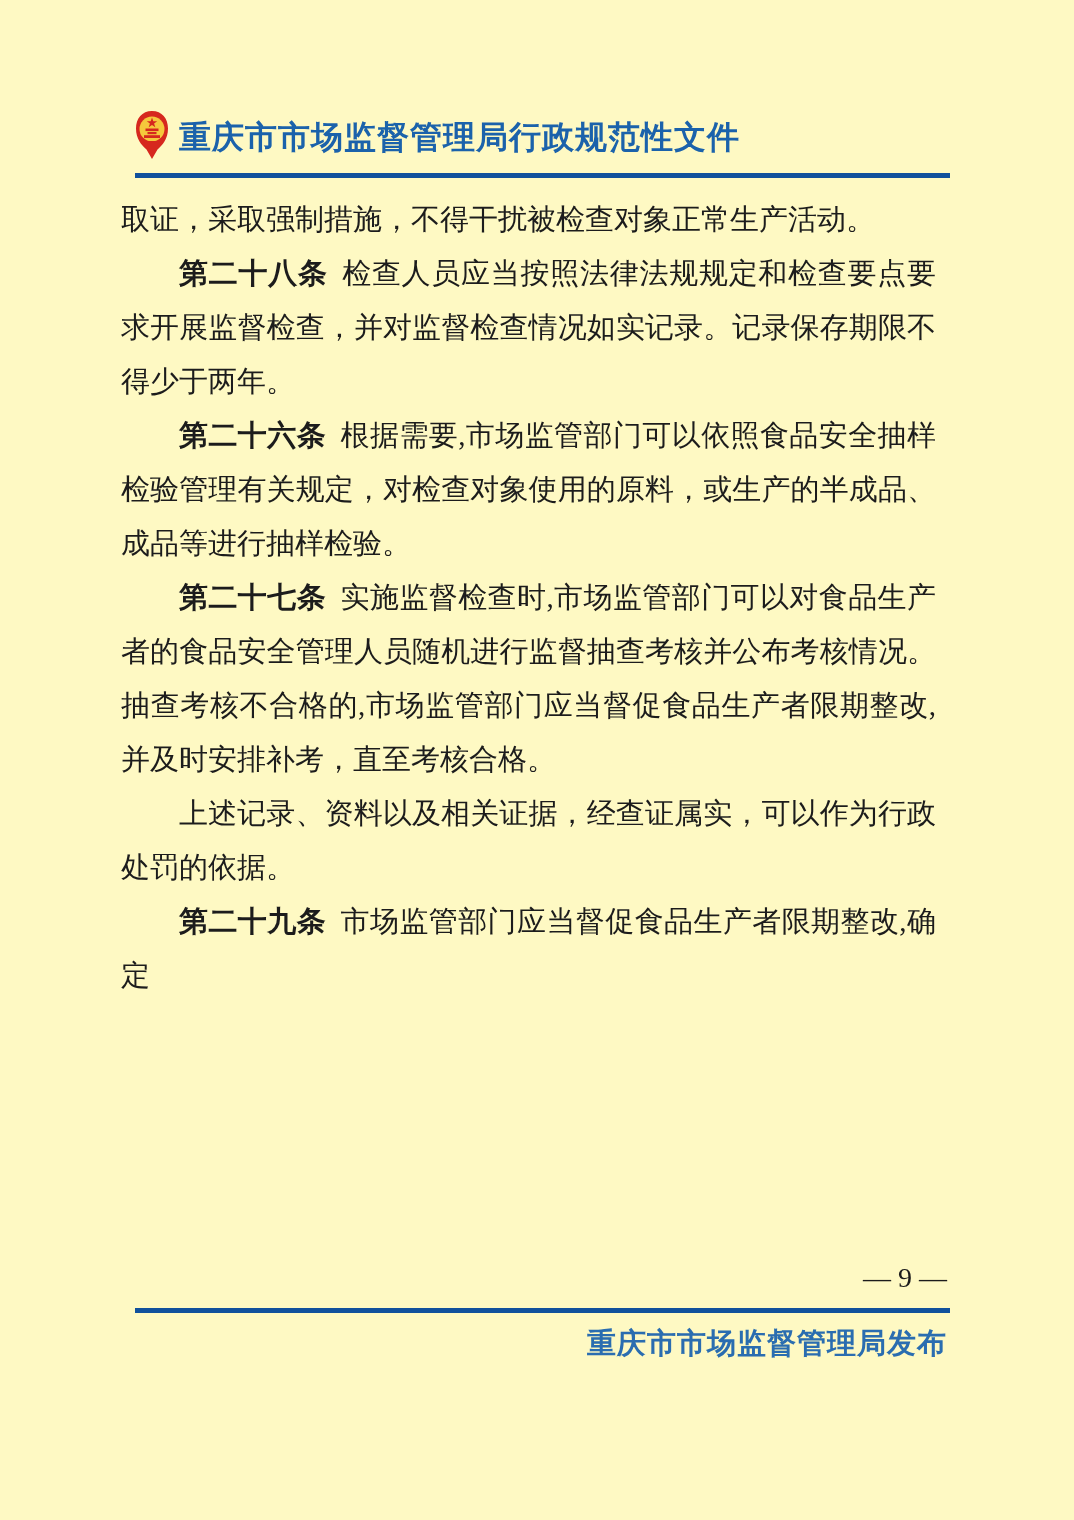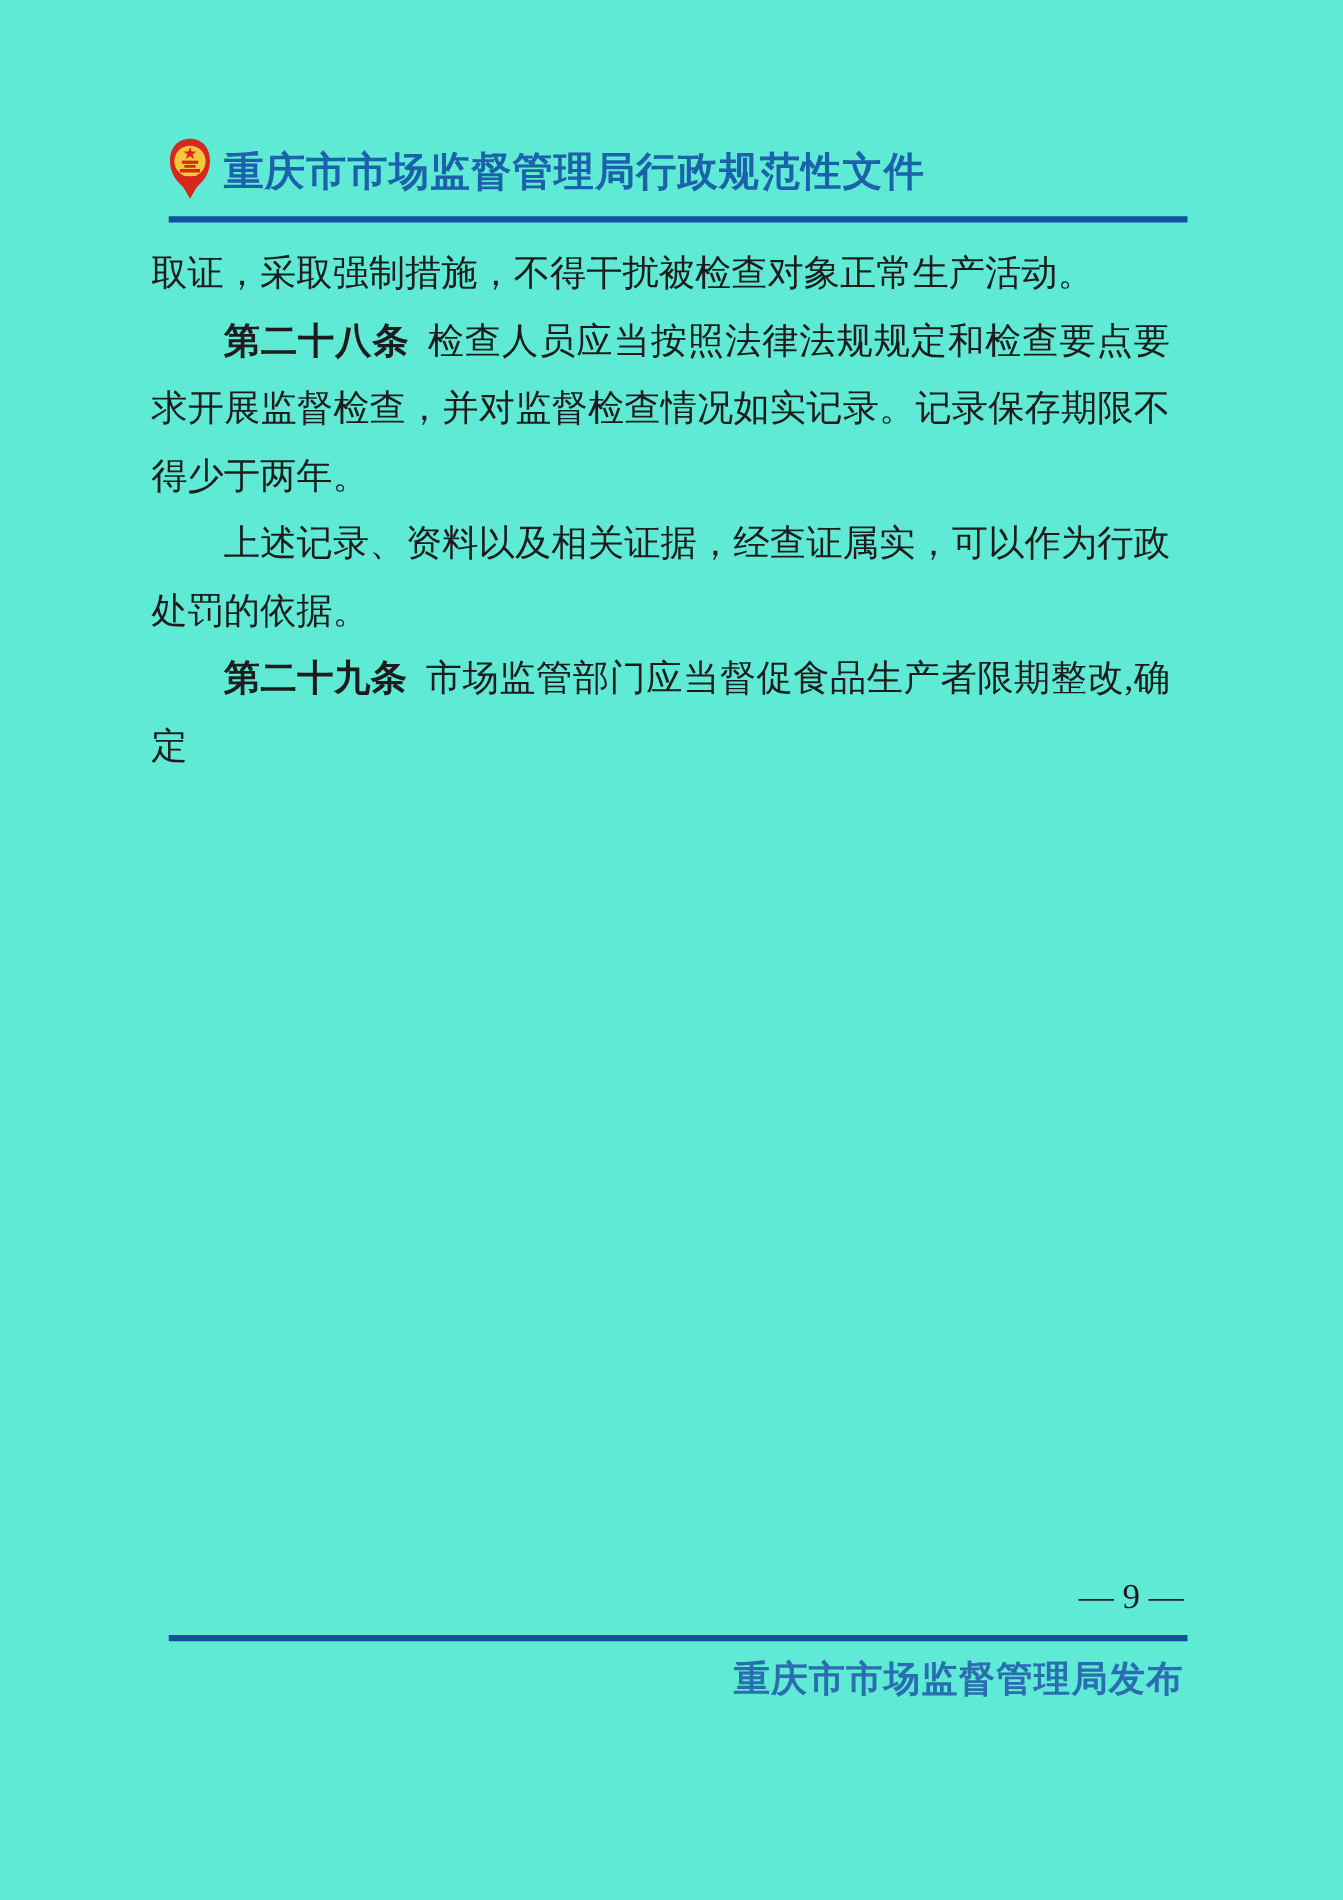--- a/index.html
+++ b/index.html
@@ -1,20 +1,20 @@
 <!DOCTYPE html>
 <html><head>
 <meta charset="utf-8">
 <style>
   html, body { margin: 0; padding: 0; background: #ffffff; }
   .page {
     position: relative;
     width: 1074px;
     height: 1520px;
-    background: #5eead4;
+    background: #fef9c3;
     font-family: "Liberation Serif", "DejaVu Serif", serif;
     color: #1c1c1c;
     overflow: hidden;
   }
 
   
   .header {
     position: absolute;
     left: 135px;
     top: 110px;
@@ -107,20 +107,22 @@
       <rect x="9" y="25.2" width="16" height="2.8" fill="#d6281e"></rect>
       <path d="M8 31 L26 31 L24 34 L10 34 Z" fill="#d6281e"></path>
     </svg>
     <div class="header-title">重庆市市场监督管理局行政规范性文件</div>
   </div>
   <div class="header-rule"></div>
 
   <div class="body-text">
     <p class="continuation"><span>取证，采取强制措施，不得干扰被检查对象正常生产活动。</span></p>
     <p><span class="art-num">第二十八条</span><span>检查人员应当按照法律法规规定和检查要点要求开展监督检查，并对监督检查情况如实记录。记录保存期限不得少于两年。</span></p>
+    <p><span class="art-num">第二十六条</span><span>根据需要,市场监管部门可以依照食品安全抽样检验管理有关规定，对检查对象使用的原料，或生产的半成品、成品等进行抽样检验。</span></p>
+    <p><span class="art-num">第二十七条</span><span>实施监督检查时,市场监管部门可以对食品生产者的食品安全管理人员随机进行监督抽查考核并公布考核情况。抽查考核不合格的,市场监管部门应当督促食品生产者限期整改,并及时安排补考，直至考核合格。</span></p>
     <p><span>上述记录、资料以及相关证据，经查证属实，可以作为行政处罚的依据。</span></p>
     <p><span class="art-num">第二十九条</span><span>市场监管部门应当督促食品生产者限期整改,确定</span></p>
   </div>
 
   <div class="page-number">— 9 —</div>
 
   <div class="footer-rule"></div>
   <div class="footer-text">重庆市市场监督管理局发布</div>
 
 </div>

